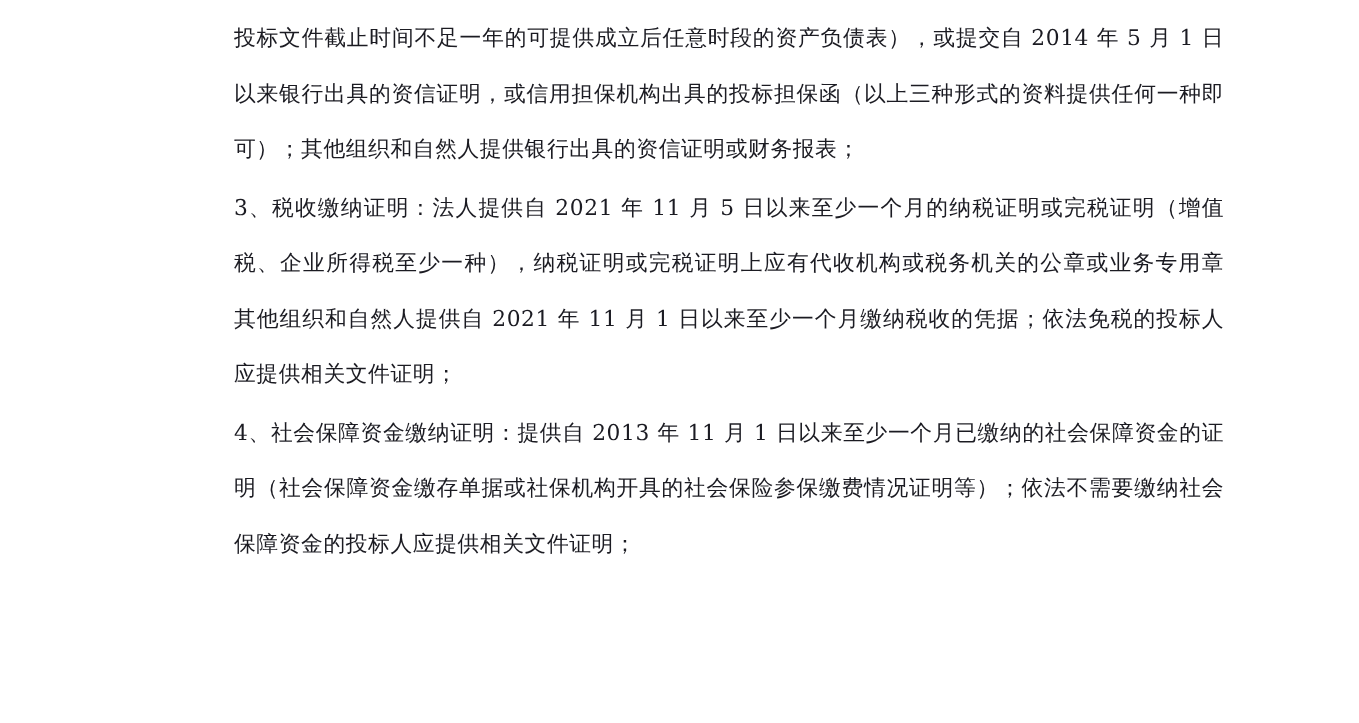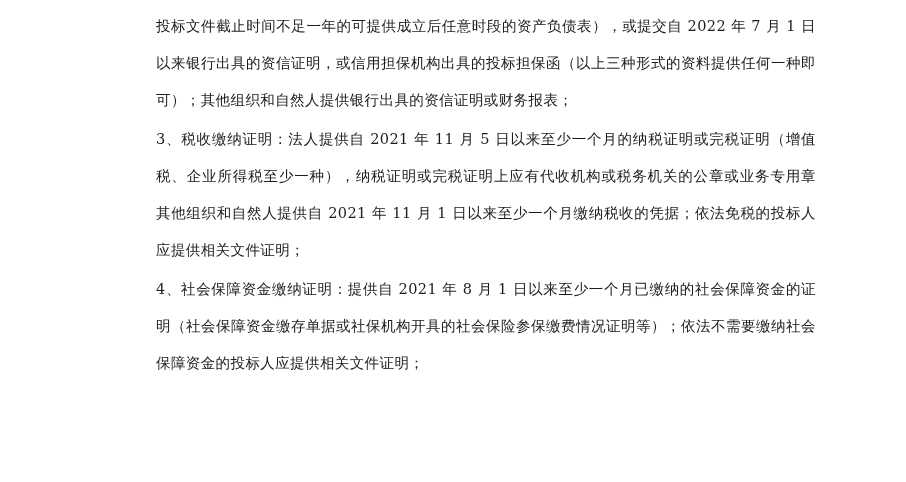--- a/index.html
+++ b/index.html
@@ -41,19 +41,19 @@
   .doc-body {
     -webkit-font-smoothing: antialiased;
     text-rendering: optimizeLegibility;
   }
 </style>
 </head>
 <body>
 
 <div class="page">
   <div class="doc-body">
-    <p class="para">投标文件截止时间不足一年的可提供成立后任意时段的资产负债表），或提交自 2022 年 7 月 1 日以来银行出具的资信证明，或信用担保机构出具的投标担保函（以上三种形式的资料提供任何一种即可）；其他组织和自然人提供银行出具的资信证明或财务报表；</p>
+    <p class="para">投标文件截止时间不足一年的可提供成立后任意时段的资产负债表），或提交自 2014 年 5 月 1 日以来银行出具的资信证明，或信用担保机构出具的投标担保函（以上三种形式的资料提供任何一种即可）；其他组织和自然人提供银行出具的资信证明或财务报表；</p>
     <div class="gap-small"></div>
     <p class="para">3、税收缴纳证明：法人提供自 2021 年 11 月 5 日以来至少一个月的纳税证明或完税证明（增值税、企业所得税至少一种），纳税证明或完税证明上应有代收机构或税务机关的公章或业务专用章 其他组织和自然人提供自 2021 年 11 月 1 日以来至少一个月缴纳税收的凭据；依法免税的投标人应提供相关文件证明；</p>
     <div class="gap-small"></div>
-    <p class="para">4、社会保障资金缴纳证明：提供自 2021 年 8 月 1 日以来至少一个月已缴纳的社会保障资金的证明（社会保障资金缴存单据或社保机构开具的社会保险参保缴费情况证明等）；依法不需要缴纳社会保障资金的投标人应提供相关文件证明；</p>
+    <p class="para">4、社会保障资金缴纳证明：提供自 2013 年 11 月 1 日以来至少一个月已缴纳的社会保障资金的证明（社会保障资金缴存单据或社保机构开具的社会保险参保缴费情况证明等）；依法不需要缴纳社会保障资金的投标人应提供相关文件证明；</p>
   </div>
 </div>
 
 </body></html>

